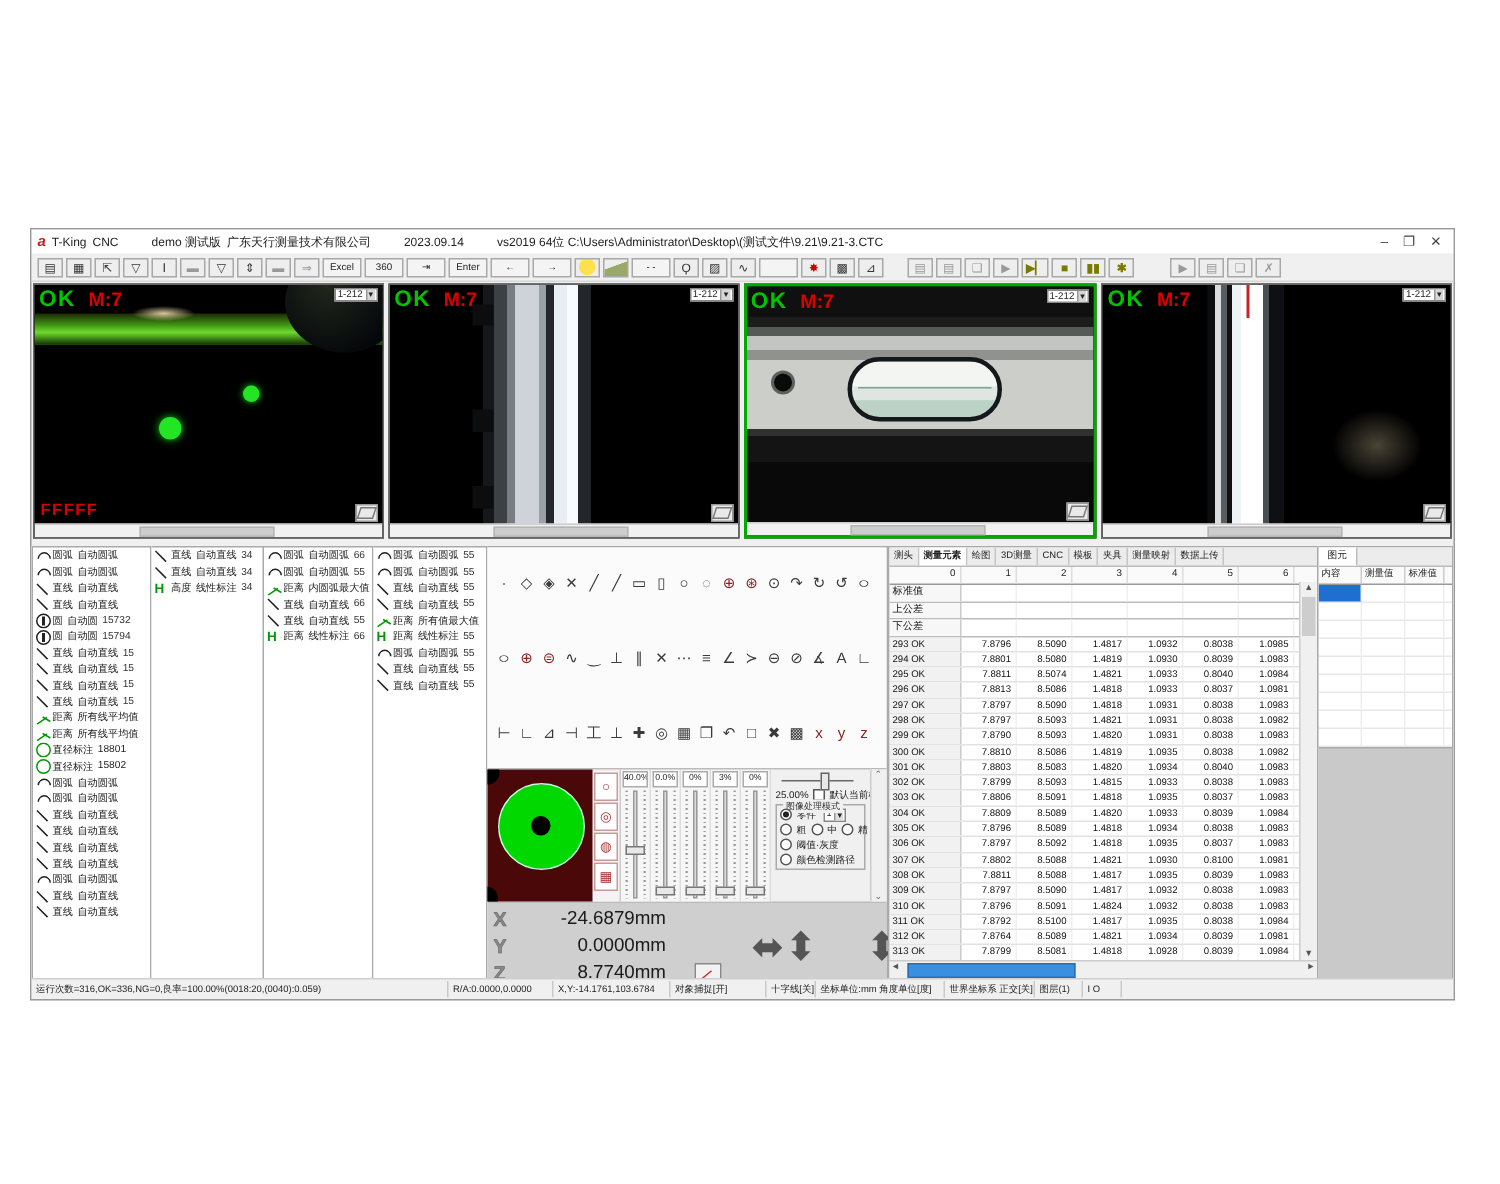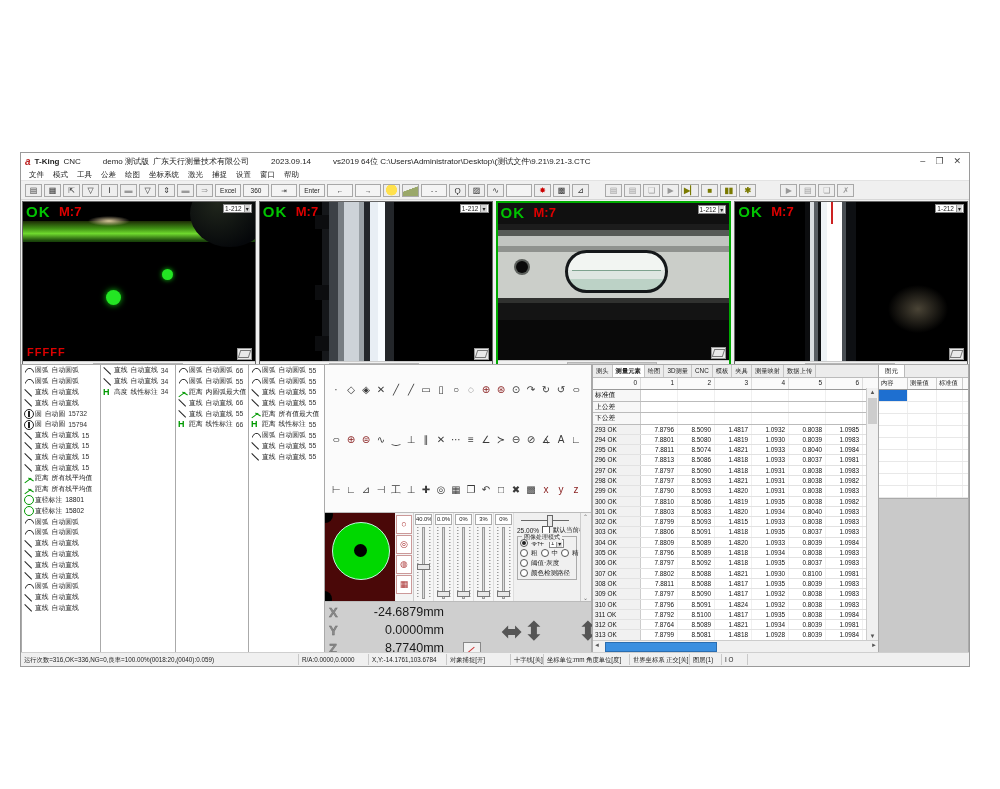--- a/index.html
+++ b/index.html
@@ -152,49 +152,36 @@
   .statusbar{position:absolute;left:0;bottom:0;right:0;height:13px;background:#f0f0f0;border-top:1px solid #cfcfcf;display:flex;align-items:center;}
   .sb-seg{font-size:6.3px;color:#222;border-right:1px solid #c9c9c9;height:11px;line-height:11px;padding:0 3px;box-sizing:border-box;white-space:nowrap;overflow:hidden;flex:none;}
 </style>
 </head>
 <body>
 
 <div class="window">
 
   <div class="titlebar">
     <span class="tb-logo">a</span>
-    <span class="tb-t" style="font-weight:bold">T-King</span>
+    <span class="tb-t" style="font-weight:normal">T-King</span>
     <span class="tb-t">CNC</span>
     <span class="tb-sp"></span>
     <span class="tb-t">demo 测试版</span>
     <span class="tb-t">广东天行测量技术有限公司</span>
     <span class="tb-sp"></span>
     <span class="tb-t">2023.09.14</span>
     <span class="tb-sp"></span>
     <span class="tb-t">vs2019 64位  C:\Users\Administrator\Desktop\(测试文件\9.21\9.21-3.CTC</span>
     <span class="win-ctl">
       <span>–</span>
       <span>❐</span>
       <span>✕</span>
     </span>
   </div>
 
-  <div class="menubar" id="menubar">
-      <span class="menu-item">文件</span>
-      <span class="menu-item">模式</span>
-      <span class="menu-item">工具</span>
-      <span class="menu-item">公差</span>
-      <span class="menu-item">绘图</span>
-      <span class="menu-item">坐标系统</span>
-      <span class="menu-item">激光</span>
-      <span class="menu-item">捕捉</span>
-      <span class="menu-item">设置</span>
-      <span class="menu-item">窗口</span>
-      <span class="menu-item">帮助</span>
-    </div>
   <div class="toolbar" id="toolbar">
       <div class="tb-group">
         <button class="tb-btn">▤</button>
         <button class="tb-btn">▦</button>
         <button class="tb-btn">⇱</button>
         <button class="tb-btn">▽</button>
         <button class="tb-btn">Ⅰ</button>
         <button class="tb-btn gray">▬</button>
         <button class="tb-btn">▽</button>
         <button class="tb-btn">⇕</button>

